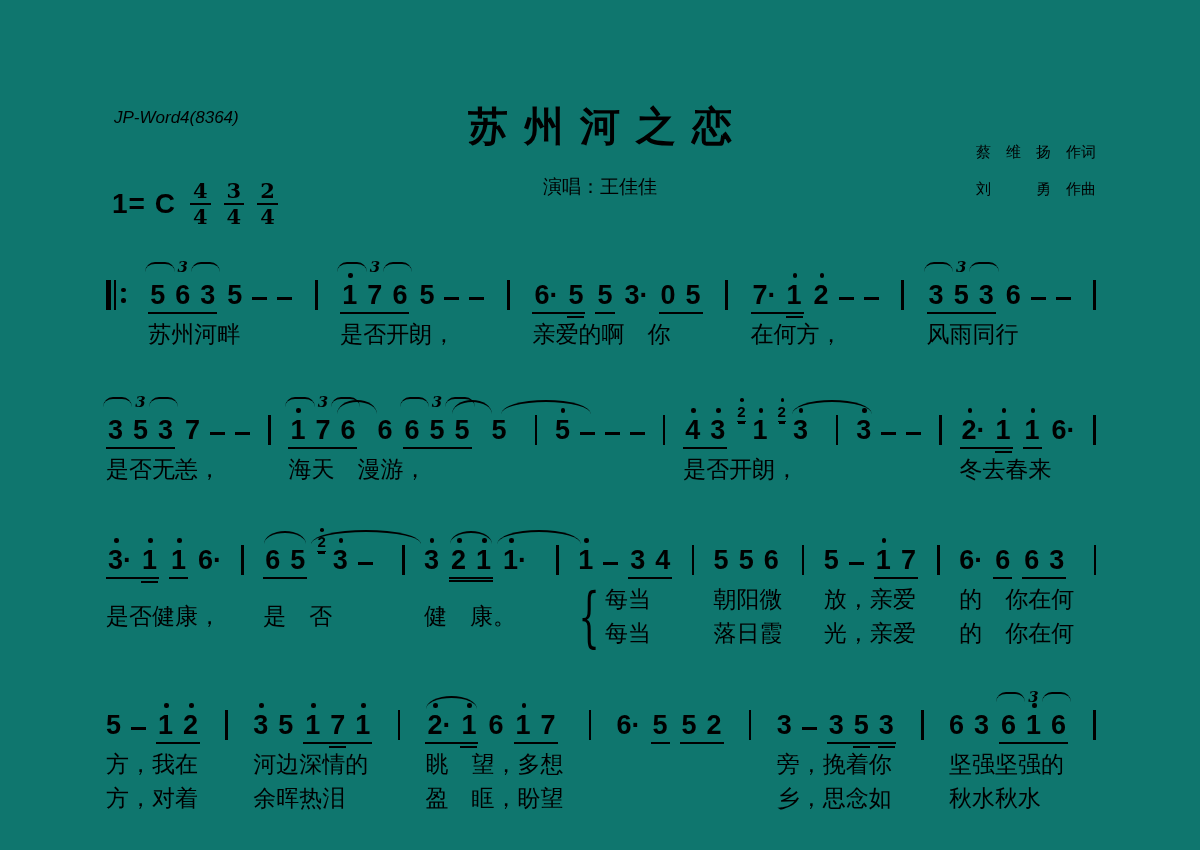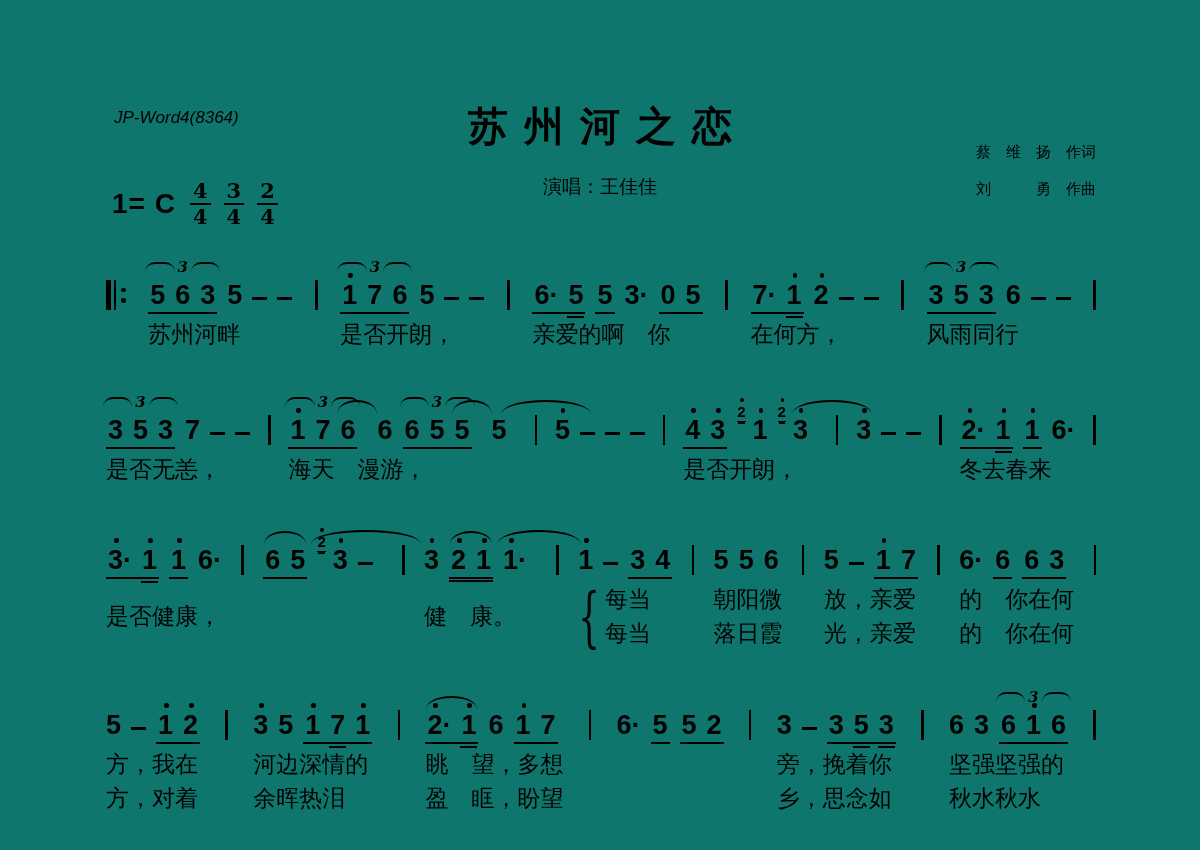--- a/index.html
+++ b/index.html
@@ -316,20 +316,21 @@
             <span class="grp" data-u="1">
               <span class="slur"></span>
               <span class="note">6</span>
               <span class="note">5</span>
             </span>
             <span class="grace"><i class="hidot"></i>2</span>
             <span class="note"><i class="hidot"></i>3</span>
             <span class="dash"></span>
             <span class="tie" style="width: 110px; margin-left: -72px; margin-right: -38px;"></span>
           </div>
+          <div class="lyrs"><div class="lyr">是　否</div></div>
         </div>
         <div class="barline"></div>
         <div class="measure">
           <div class="notes">
             <span class="note"><i class="hidot"></i>3</span>
             <span class="grp" data-u="2">
               <span class="slur"></span>
               <span class="note"><i class="hidot"></i>2</span>
               <span class="note"><i class="hidot"></i>1</span>
             </span>

